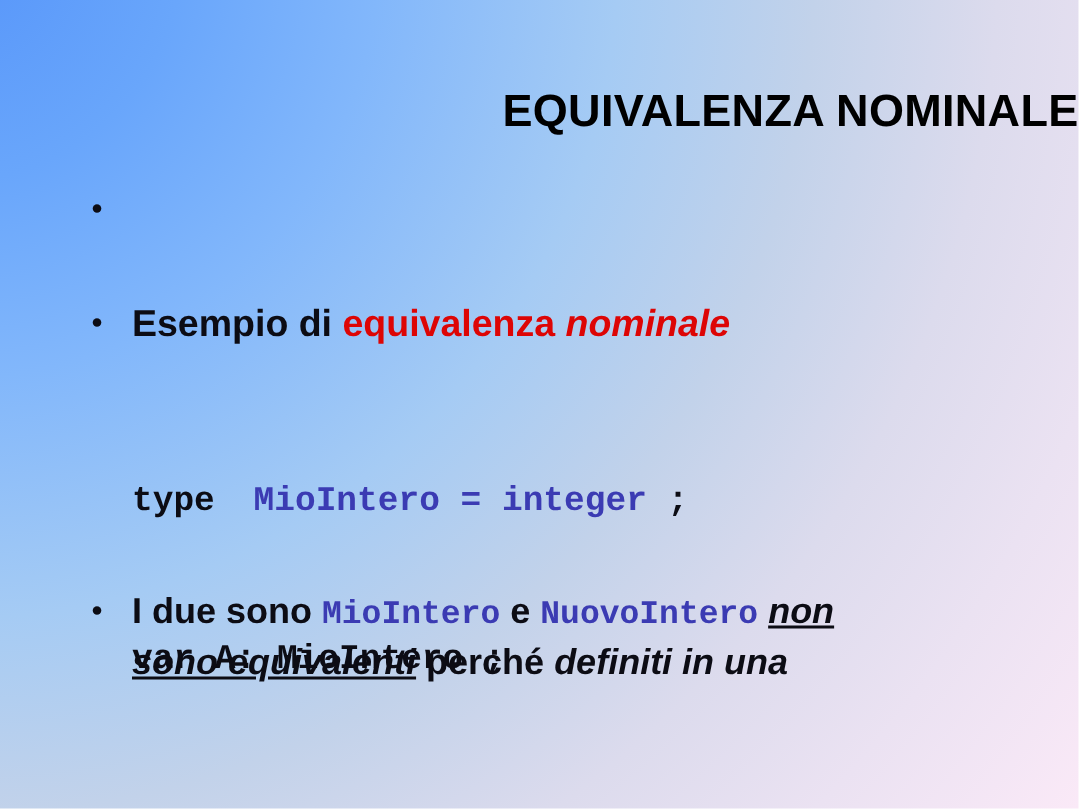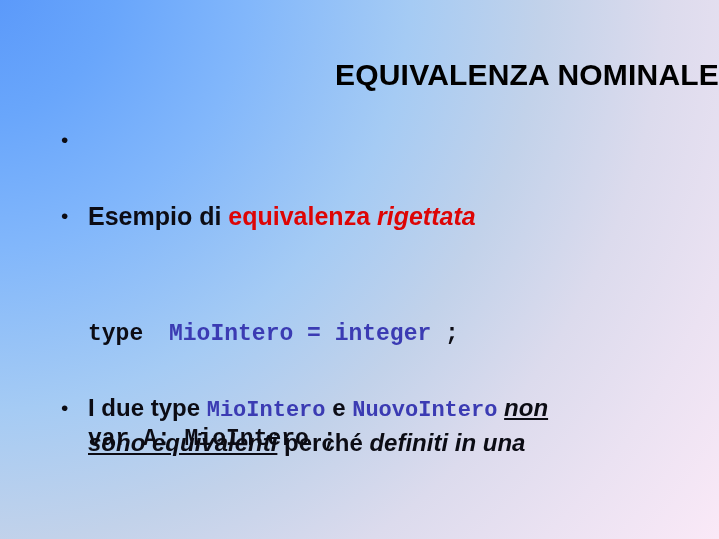--- a/index.html
+++ b/index.html
@@ -80,31 +80,31 @@
 
   <div class="bullet b1">
     <span class="dot">•</span>
     <div class="btext">
     </div>
   </div>
 
   <div class="bullet b2">
     <span class="dot">•</span>
     <div class="btext">
-      <span>Esempio di </span><span class="red">equivalenza </span><span class="red it">rigettata</span>
+      <span>Esempio di </span><span class="red">equivalenza </span><span class="red it">nominale</span>
     </div>
   </div>
 
   <div class="codeblock">
     <div><span>type </span><span class="blue">MioIntero = integer</span><span> ;</span></div>
     <div><span>var A: MioIntero ;</span></div>
     
   </div>
 
   <div class="bullet b3">
     <span class="dot">•</span>
     <div class="btext">
-      <div><span>I due type </span><span class="mono-blue">MioIntero</span><span> e </span><span class="mono-blue">NuovoIntero</span><span> </span><span class="ulit">non</span></div>
+      <div><span>I due sono </span><span class="mono-blue">MioIntero</span><span> e </span><span class="mono-blue">NuovoIntero</span><span> </span><span class="ulit">non</span></div>
       <div><span class="ulit">sono equivalenti</span><span> perché </span><span class="it">definiti in una</span></div>
     </div>
   </div>
 
 </div>
 
 </body></html>

